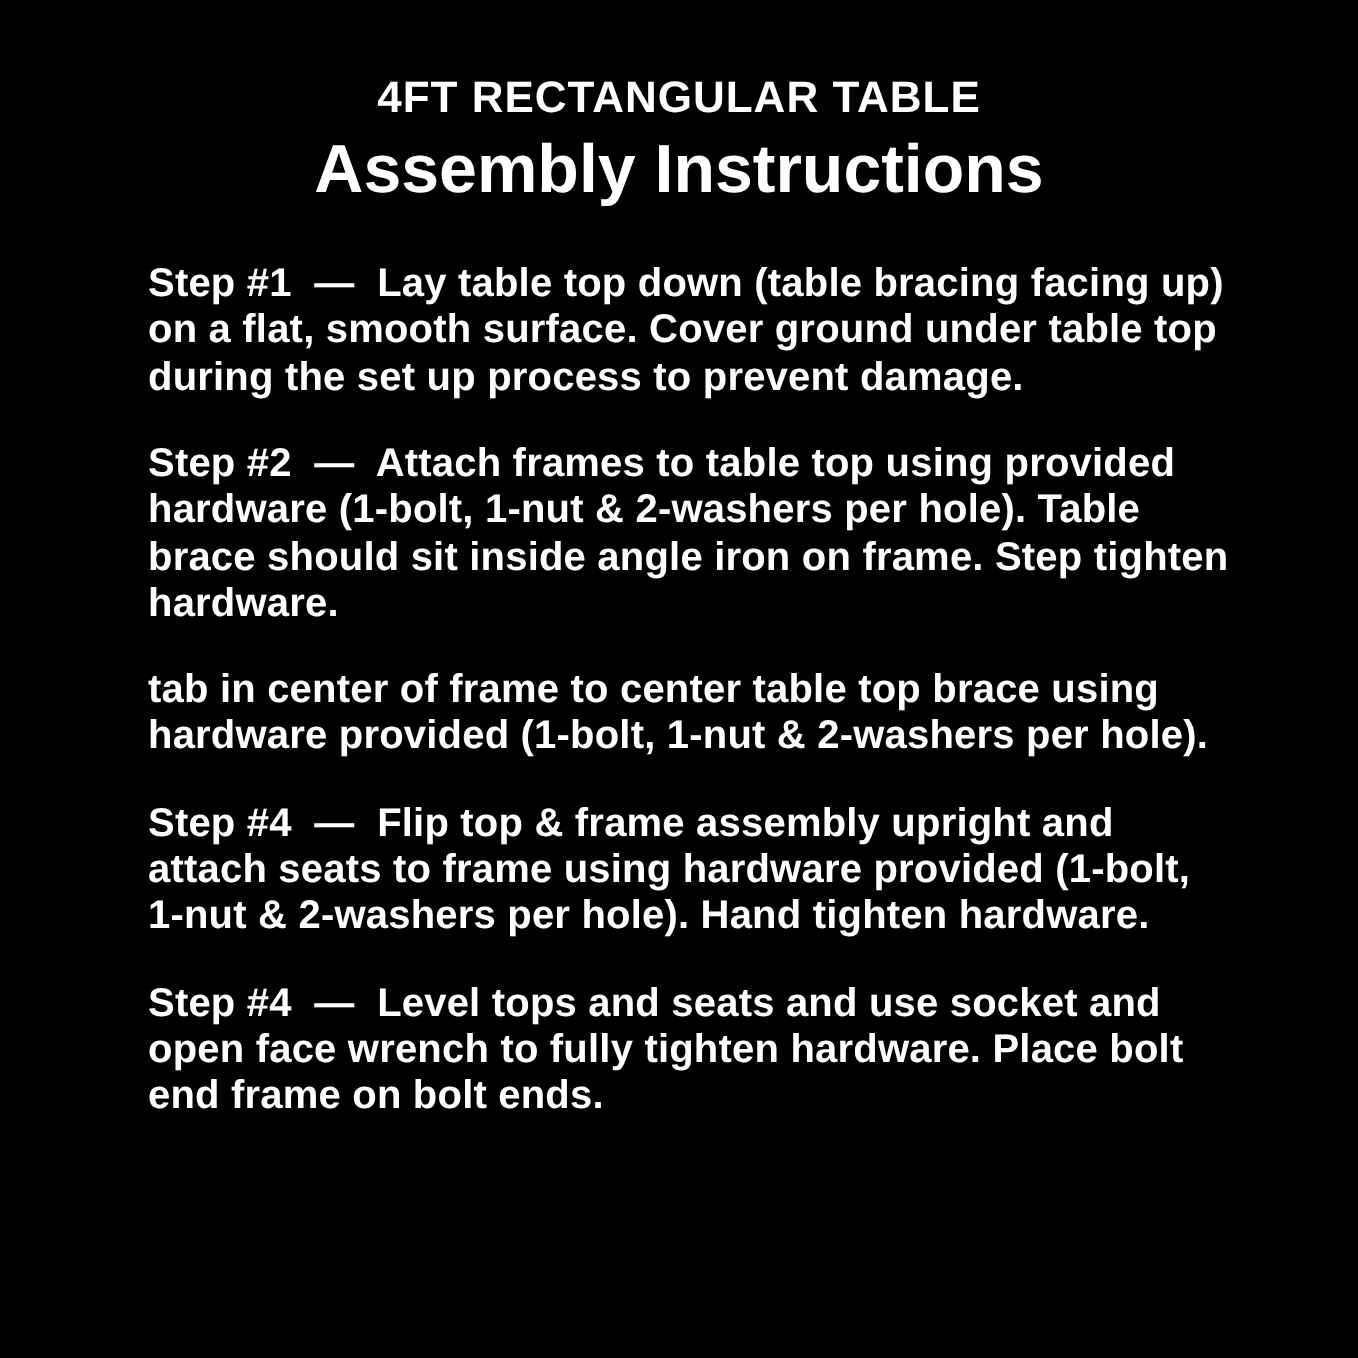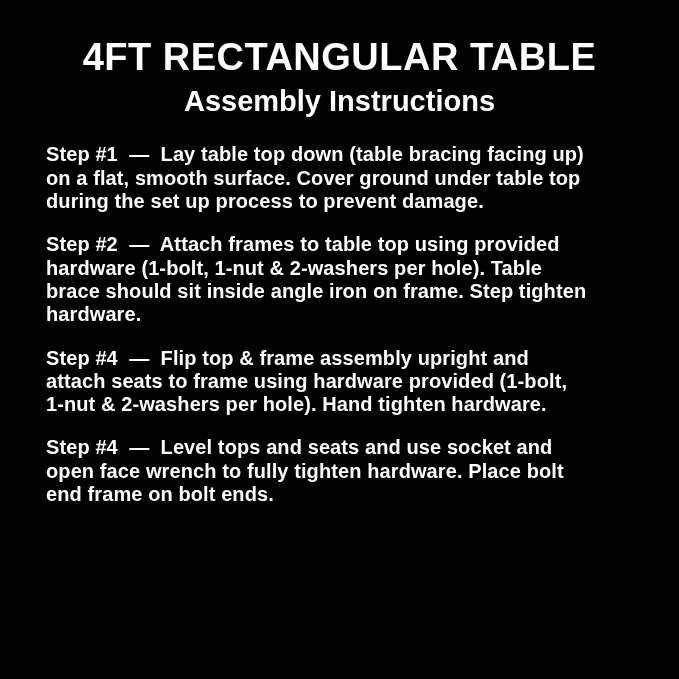--- a/index.html
+++ b/index.html
@@ -15,35 +15,36 @@
     color: #ffffff;
     font-family: "Liberation Sans", sans-serif;
     font-weight: 700;
     overflow: hidden;
     box-sizing: border-box;
   }
   .title {
     margin: 0;
     padding-top: 36px;
     text-align: center;
-    font-size: 38px;
+    font-size: 22px;
     letter-spacing: 0.5px;
     line-height: 1.15;
     font-weight: 800;
   }
   .subtitle {
     margin: 4px 0 0 0;
     text-align: center;
-    font-size: 29px;
+    font-size: 34px;
     line-height: 1.2;
     font-weight: 700;
   }
   .steps {
     margin-top: 25px;
     padding: 0 34px 0 46px;
+    margin-left: 28px;
   }
   .step {
     margin: 0 0 20px 0;
   }
   .line {
     display: block;
     font-size: 20px;
     line-height: 23.3px;
     letter-spacing: 0.1px;
     white-space: pre;
@@ -65,20 +66,22 @@
     </p>
 
     <p class="step">
       <span class="line">Step #2  —  Attach frames to table top using provided</span>
       <span class="line">hardware (1-bolt, 1-nut &amp; 2-washers per hole). Table</span>
       <span class="line">brace should sit inside angle iron on frame. Step tighten</span>
       <span class="line">hardware.</span>
     </p>
 
     <p class="step">
+      <span class="line">tab in center of frame to center table top brace using</span>
+      <span class="line">hardware provided (1-bolt, 1-nut &amp; 2-washers per hole).</span>
     </p>
 
     <p class="step">
       <span class="line">Step #4  —  Flip top &amp; frame assembly upright and</span>
       <span class="line">attach seats to frame using hardware provided (1-bolt,</span>
       <span class="line">1-nut &amp; 2-washers per hole). Hand tighten hardware.</span>
     </p>
 
     <p class="step">
       <span class="line">Step #4  —  Level tops and seats and use socket and</span>

